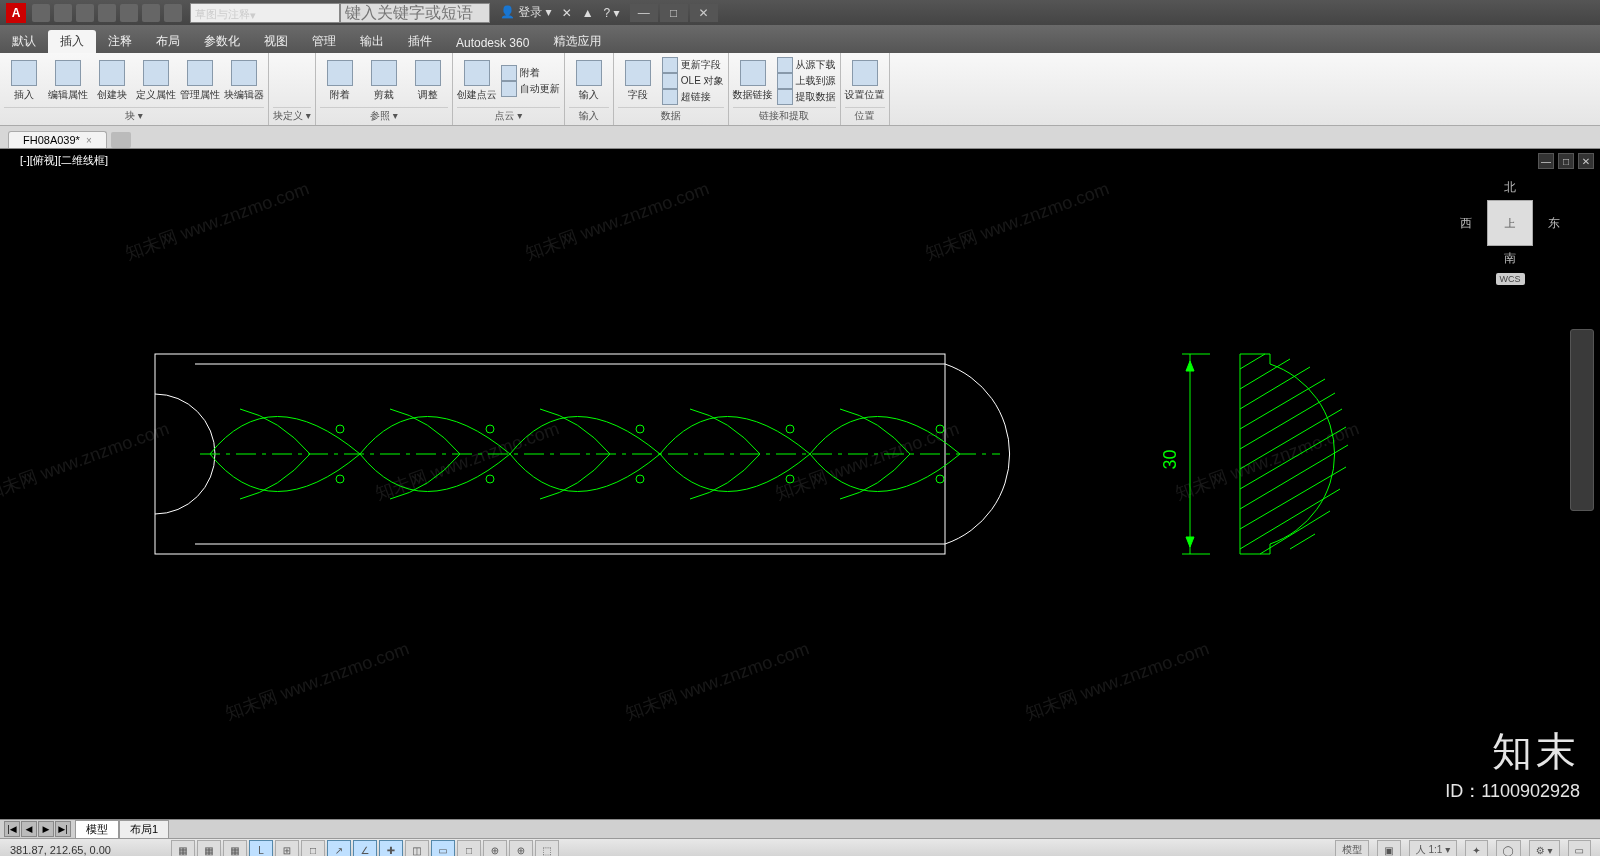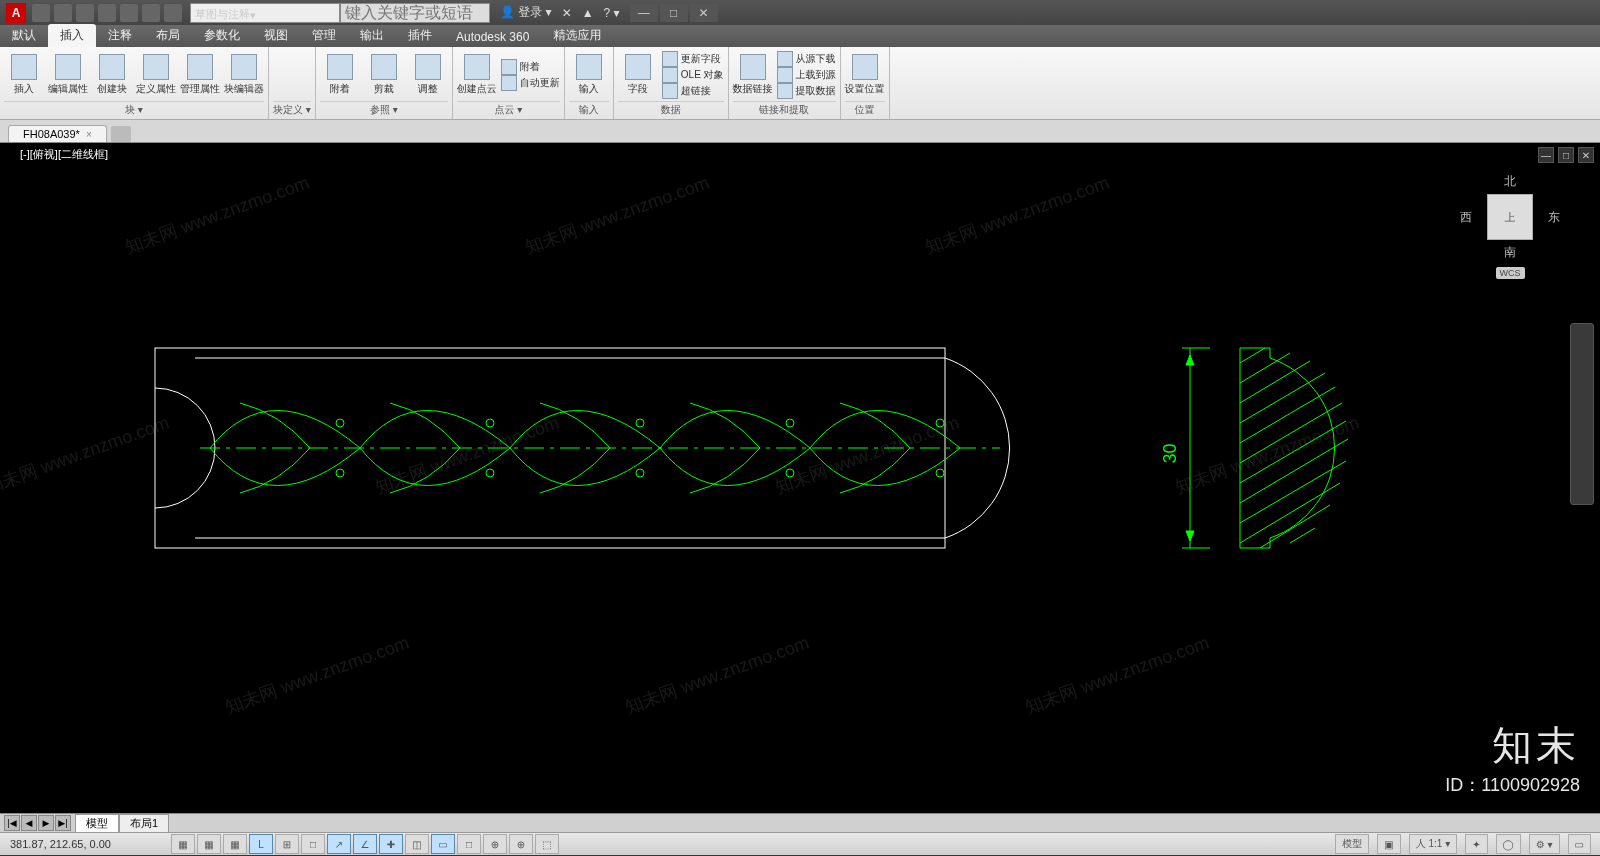--- a/index.html
+++ b/index.html
@@ -6,21 +6,21 @@
 .titlebar{height:25px;background:linear-gradient(#555,#444);display:flex;align-items:center;color:#ccc}
 .app-logo{width:20px;height:20px;background:#c00;margin:0 6px;display:flex;align-items:center;justify-content:center;color:#fff;font-weight:bold}
 .qat{display:flex;align-items:center;gap:4px}
 .qat .ico{width:18px;height:18px;background:#666;border-radius:2px}
 .ws-sel{margin-left:8px;height:18px;width:140px;background:#eee;border:1px solid #888;font-size:11px;display:flex;align-items:flex-end;padding:0 4px}
 .title-center{flex:1;text-align:center;font-size:12px;color:#ddd}
 .title-search{width:140px;height:18px;background:#ddd;border:1px solid #888;font-size:16px;padding:0 4px;color:#555}
 .title-right{display:flex;align-items:center;gap:10px;padding:0 10px;color:#ddd}
 .winbtns{display:flex;gap:2px}
 .winbtns div{width:28px;height:18px;background:#555;display:flex;align-items:center;justify-content:center;color:#ccc;font-size:12px}
-.menubar{height:22px;background:linear-gradient(#6a6a6a,#555);display:flex;align-items:flex-end;color:#eee;font-size:12px}
+.menubar{height:28px;background:linear-gradient(#6a6a6a,#555);display:flex;align-items:flex-end;color:#eee;font-size:12px}
 .menubar .tab{padding:3px 12px;cursor:pointer}
 .menubar .tab.active{background:#f5f5f5;color:#333;border-radius:3px 3px 0 0}
 .ribbon{height:72px;background:linear-gradient(#f8f8f8,#e5e5e5);border-bottom:1px solid #aaa;display:flex}
 .panel{border-right:1px solid #bbb;display:flex;flex-direction:column;padding:2px 4px}
 .panel-body{flex:1;display:flex;align-items:center;gap:4px}
 .panel-title{height:14px;font-size:10px;color:#555;text-align:center;border-top:1px solid #ccc;padding-top:1px}
 .bigbtn{width:40px;height:48px;display:flex;flex-direction:column;align-items:center;justify-content:center;gap:2px;font-size:10px;color:#333}
 .bigbtn .ic{width:24px;height:24px;background:#cde;border:1px solid #89a}
 .smrow{display:flex;flex-direction:column;gap:1px;font-size:10px;color:#333}
 .smrow div{display:flex;align-items:center;gap:3px;height:15px}

